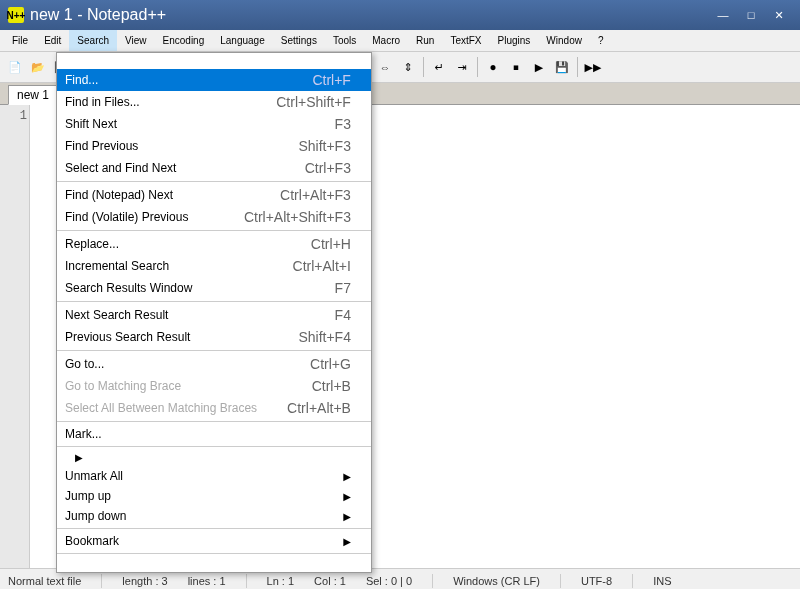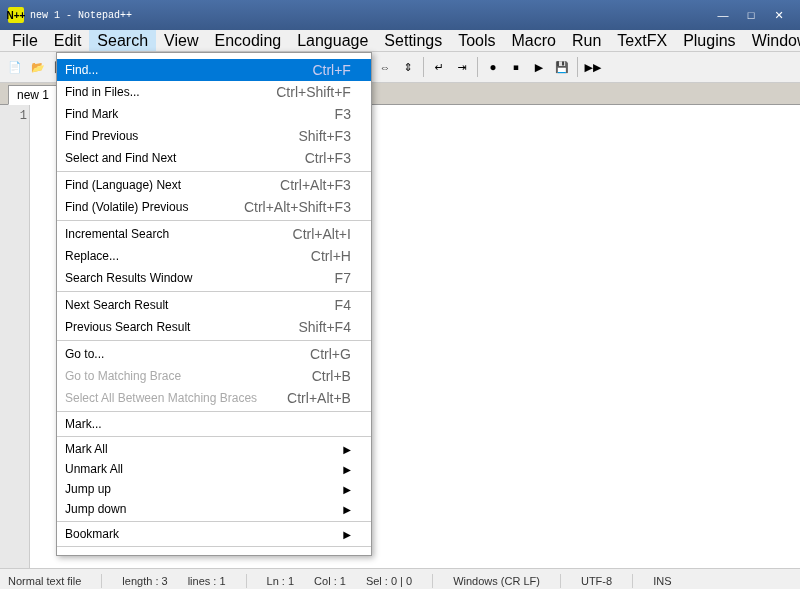--- a/index.html
+++ b/index.html
@@ -35,23 +35,22 @@
       background: #e8e800;
       border-radius: 2px;
       display: flex;
       align-items: center;
       justify-content: center;
       font-size: 10px;
       color: black;
       font-weight: bold;
     }
     .title-text {
-      font-size: 10px;
+      font-size: 16px;
       color: white;
-      font-family: Liberation Mono, monospace;
     }
     .title-controls {
       display: flex;
       gap: 2px;
     }
     .title-btn {
       width: 26px;
       height: 20px;
       background: transparent;
       border: none;
@@ -68,21 +67,21 @@
       background: #f0f0f0;
       height: 22px;
       display: flex;
       align-items: center;
       border-bottom: 1px solid #ccc;
       padding: 0 4px;
     }
     .menu-item {
       padding: 2px 8px;
       cursor: pointer;
-      font-size: 16px;
+      font-size: 10px;
       height: 100%;
       display: flex;
       align-items: center;
     }
     .menu-item.active { background: #c8e4f8; }
 
     
     .toolbar-area {
       background: #f0f0f0;
       border-bottom: 1px solid #ccc;
@@ -198,21 +197,21 @@
     }
     .dropdown-menu {
       position: absolute;
       top: 52px;
       left: 56px;
       background: white;
       border: 1px solid #999;
       box-shadow: 2px 2px 6px rgba(0,0,0,0.3);
       min-width: 260px;
       z-index: 200;
-      padding: 6px 0;
+      padding: 16px 0;
     }
     .drop-item {
       display: flex;
       justify-content: space-between;
       align-items: center;
       padding: 3px 20px 3px 8px;
       cursor: pointer;
       font-size: 12px;
       white-space: nowrap;
     }
@@ -329,48 +328,48 @@
 <div class="dropdown-menu" id="search-menu">
 <div class="drop-item highlighted">
       <span class="drop-label">Find...</span>
       <span class="drop-shortcut">Ctrl+F</span>
     </div>
     <div class="drop-item">
       <span class="drop-label">Find in Files...</span>
       <span class="drop-shortcut">Ctrl+Shift+F</span>
     </div>
     <div class="drop-item">
-      <span class="drop-label">Find Mark</span>
+      <span class="drop-label">Shift Next</span>
       <span class="drop-shortcut">F3</span>
     </div>
     <div class="drop-item">
       <span class="drop-label">Find Previous</span>
       <span class="drop-shortcut">Shift+F3</span>
     </div>
     <div class="drop-item">
       <span class="drop-label">Select and Find Next</span>
       <span class="drop-shortcut">Ctrl+F3</span>
     </div>
     <div class="drop-separator"></div>
     <div class="drop-item">
-      <span class="drop-label">Find (Language) Next</span>
+      <span class="drop-label">Find (Notepad) Next</span>
       <span class="drop-shortcut">Ctrl+Alt+F3</span>
     </div>
     <div class="drop-item">
       <span class="drop-label">Find (Volatile) Previous</span>
       <span class="drop-shortcut">Ctrl+Alt+Shift+F3</span>
     </div>
     <div class="drop-separator"></div>
     <div class="drop-item">
+      <span class="drop-label">Replace...</span>
+      <span class="drop-shortcut">Ctrl+H</span>
+    </div>
+    <div class="drop-item">
       <span class="drop-label">Incremental Search</span>
       <span class="drop-shortcut">Ctrl+Alt+I</span>
-    </div>
-    <div class="drop-item">
-      <span class="drop-label">Replace...</span>
-      <span class="drop-shortcut">Ctrl+H</span>
     </div>
     <div class="drop-item">
       <span class="drop-label">Search Results Window</span>
       <span class="drop-shortcut">F7</span>
     </div>
     <div class="drop-separator"></div>
     <div class="drop-item">
       <span class="drop-label">Next Search Result</span>
       <span class="drop-shortcut">F4</span>
     </div>
@@ -390,21 +389,20 @@
     <div class="drop-item disabled">
       <span class="drop-label">Select All Between Matching Braces</span>
       <span class="drop-shortcut">Ctrl+Alt+B</span>
     </div>
     <div class="drop-separator"></div>
     <div class="drop-item">
       <span class="drop-label">Mark...</span>
     </div>
     <div class="drop-separator"></div>
     <div class="drop-item">
-      <span class="drop-label">Mark All</span>
       <span class="drop-arrow">▶</span>
     </div>
     <div class="drop-item">
       <span class="drop-label">Unmark All</span>
       <span class="drop-arrow">▶</span>
     </div>
     <div class="drop-item">
       <span class="drop-label">Jump up</span>
       <span class="drop-arrow">▶</span>
     </div>

